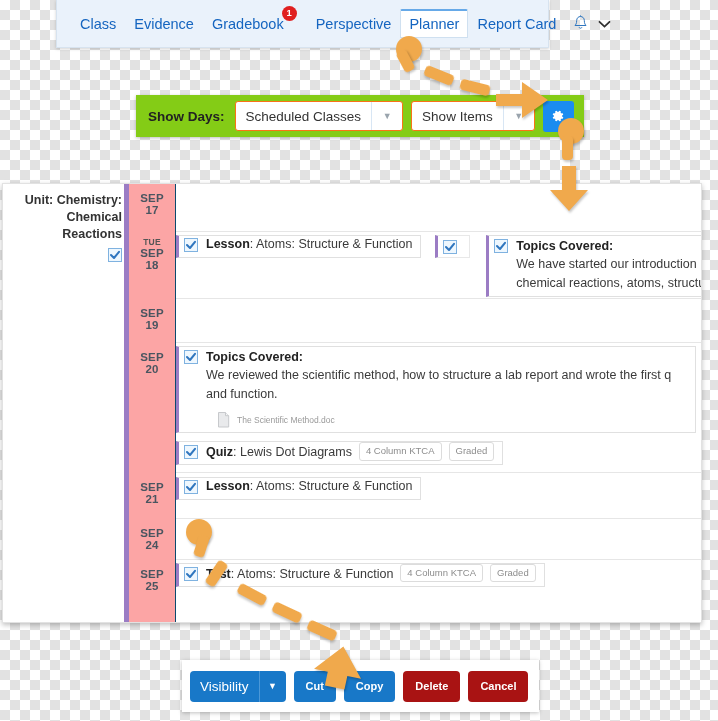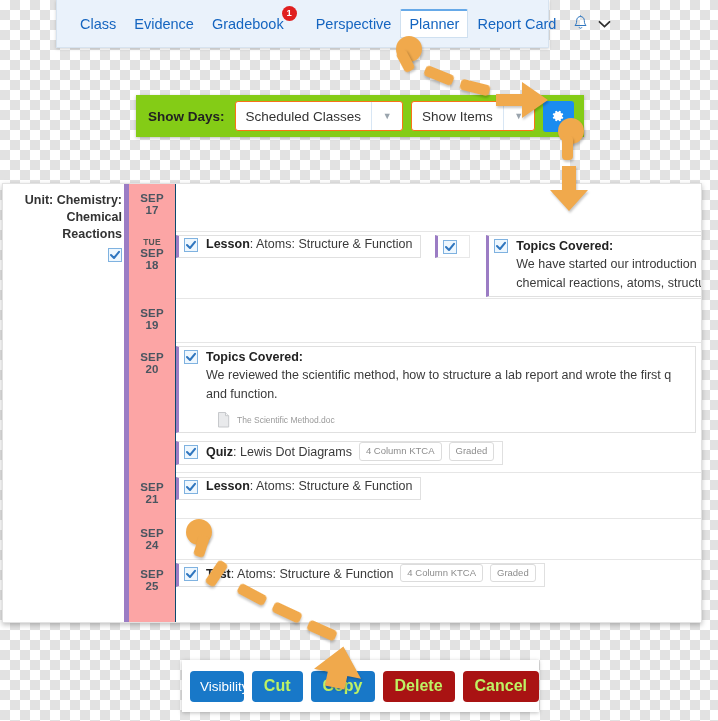--- a/index.html
+++ b/index.html
@@ -258,22 +258,22 @@
     box-shadow: 0 1px 4px rgba(0,0,0,0.25);
     display: flex;
     align-items: center;
     padding-left: 8px;
     box-sizing: border-box;
     gap: 8px;
   }
   .btn {
     height: 31px;
     border-radius: 4px;
-    color: #bef264;
-    font-size: 16px;
+    color: #ffffff;
+    font-size: 11px;
     font-weight: bold;
     display: flex;
     align-items: center;
     justify-content: center;
     padding: 0 12px;
     cursor: pointer;
     white-space: nowrap;
   }
   .btn.blue { background: #1878c8; }
   .btn.red { background: #a91313; }

